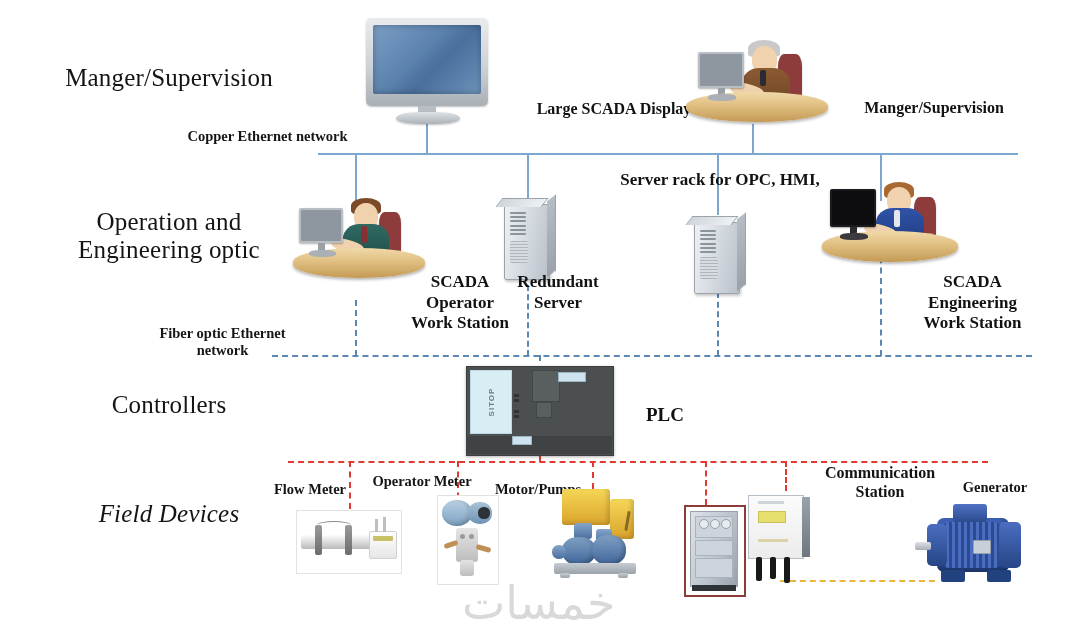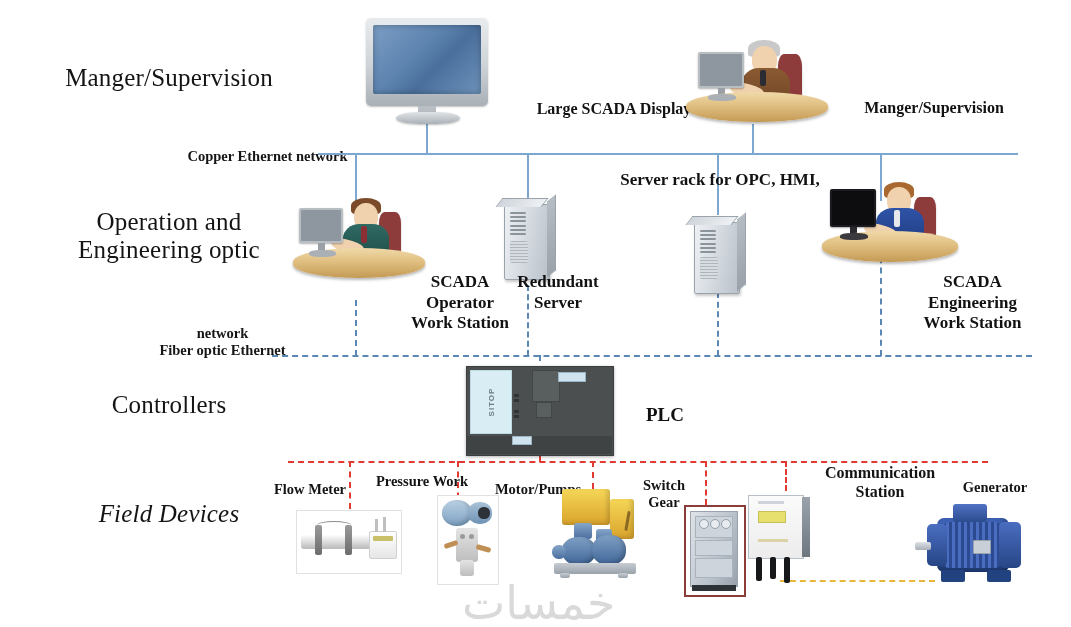--- a/index.html
+++ b/index.html
@@ -136,25 +136,25 @@
 
   <div class="abs level-label" style="left:34px;top:208px;width:270px;">
     <div>Operation and</div>
     <div>Engineering optic</div>
   </div>
 
   <div class="abs level-label" style="left:34px;top:391px;width:270px;font-family:Liberation Serif, serif;">Controllers</div>
 
   <div class="abs level-label" style="left:34px;top:500px;width:270px;font-style:italic;">Field Devices</div>
 
-  <div class="abs net-label" style="left:170px;top:128px;width:195px;margin-top:20px;">Copper Ethernet network</div>
+  <div class="abs net-label" style="left:170px;top:128px;width:195px;">Copper Ethernet network</div>
 
   <div class="abs net-label" style="left:135px;top:325px;width:175px;">
+    <div>Fiber optic Ethernet</div>
     <div>network</div>
-    <div>Fiber optic Ethernet</div>
   </div>
 
   <div class="abs bus-solid" style="left:318px;top:153px;width:700px;"></div>
 
   <div class="abs drop-solid" style="left:426px;top:122px;height:32px;"></div>
   <div class="abs drop-solid" style="left:752px;top:124px;height:30px;"></div>
   <div class="abs drop-solid" style="left:355px;top:153px;height:65px;"></div>
   <div class="abs drop-solid" style="left:527px;top:153px;height:45px;"></div>
   <div class="abs drop-solid" style="left:717px;top:153px;height:62px;"></div>
   <div class="abs drop-solid" style="left:880px;top:153px;height:48px;"></div>
@@ -297,26 +297,22 @@
       </div>
     <div class="plc-mod" style="left:66px;top:4px;width:26px;height:30px;"></div>
     <div class="plc-blue" style="left:92px;top:6px;width:26px;height:8px;"></div>
     <div class="plc-mod" style="left:70px;top:36px;width:14px;height:14px;"></div>
     <div class="plc-base" style="left:0;top:70px;width:146px;height:18px;"></div>
     <div class="plc-blue" style="left:46px;top:70px;width:18px;height:7px;"></div>
   </div>
   <div class="abs plc-label" style="left:646px;top:404px;">PLC</div>
 
   <div class="abs dev-label" style="left:255px;top:481px;width:110px;">Flow Meter</div>
-  <div class="abs dev-label" style="left:352px;top:473px;width:140px;">Pressure Work</div>
+  <div class="abs dev-label" style="left:352px;top:473px;width:140px;">Operator Meter</div>
   <div class="abs dev-label" style="left:478px;top:481px;width:120px;">Motor/Pumps</div>
-  <div class="abs dev-label" style="left:625px;top:477px;width:78px;">
-    <div>Switch</div>
-    <div>Gear</div>
-  </div>
   <div class="abs dev-label" style="left:800px;top:463px;width:160px;font-size:16px;">
     <div>Communication</div>
     <div>Station</div>
   </div>
   <div class="abs dev-label" style="left:940px;top:479px;width:110px;">Generator</div>
 
   <div class="abs card" style="left:296px;top:510px;width:104px;height:62px;">
     <div class="pipe" style="left:4px;top:24px;width:74px;height:14px;"></div>
     <div class="clamp" style="left:18px;top:14px;width:7px;height:30px;"></div>
     <div class="clamp" style="left:48px;top:14px;width:7px;height:30px;"></div>

